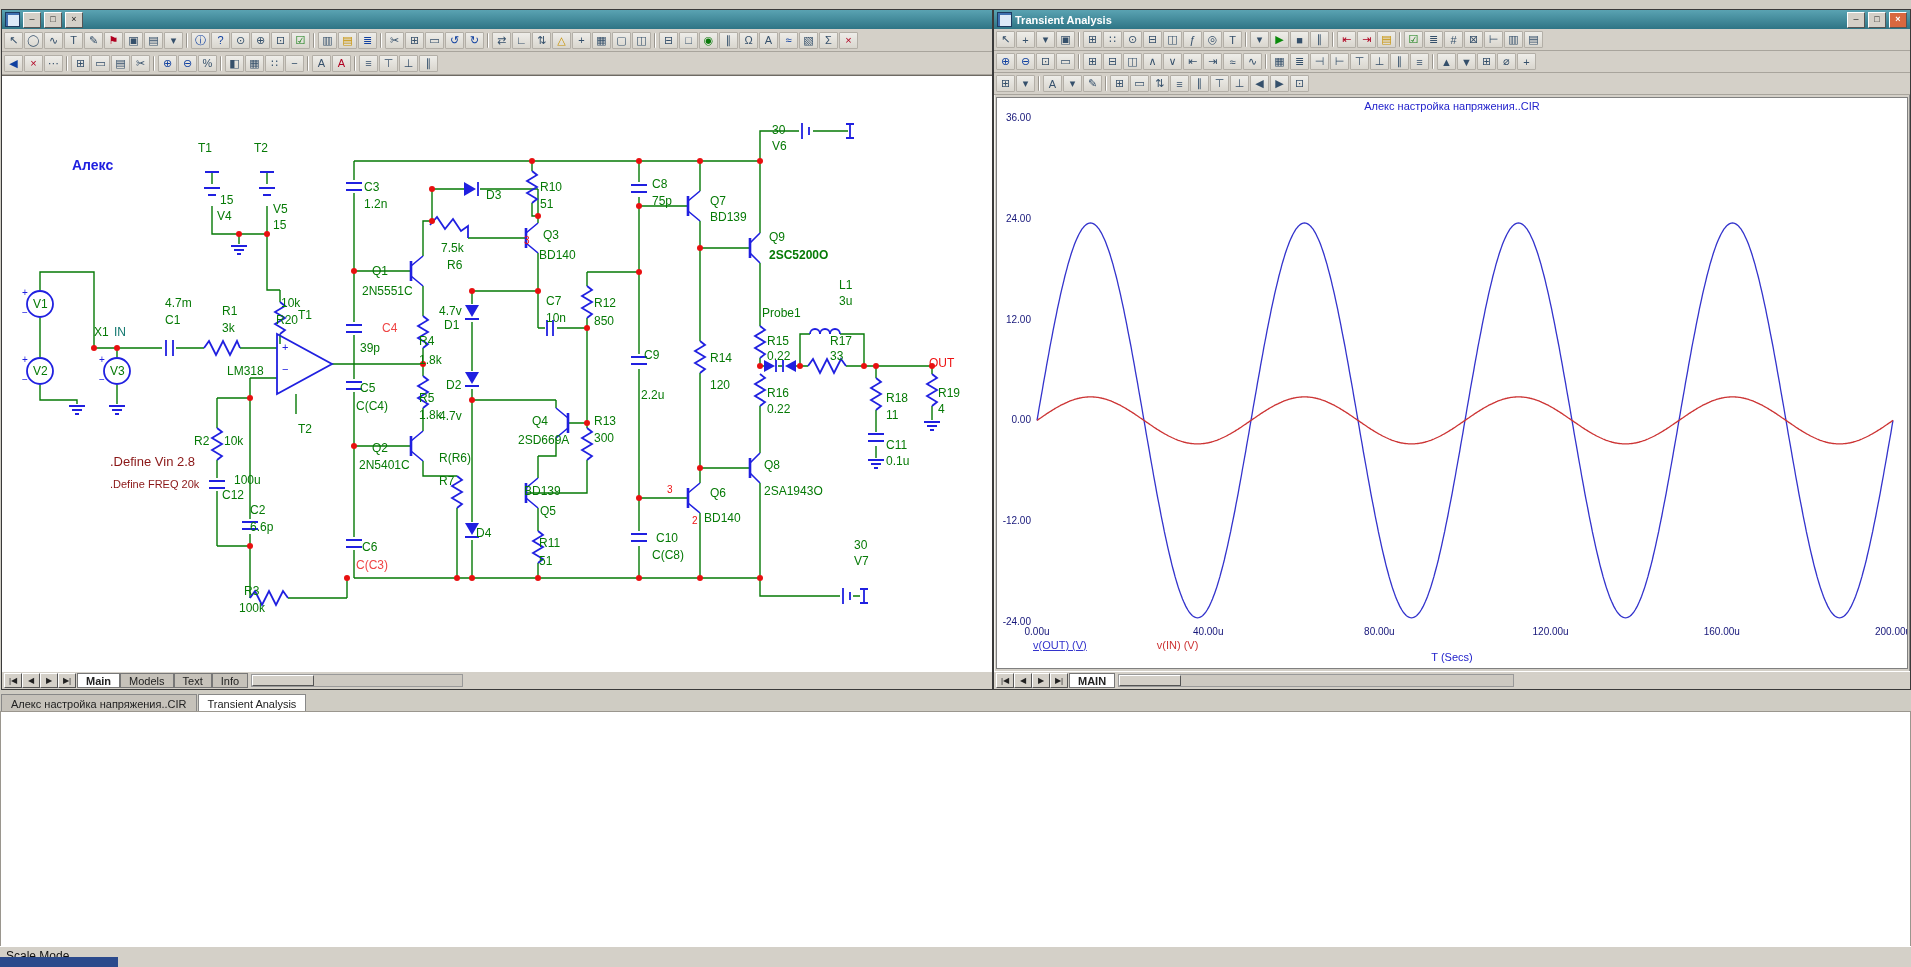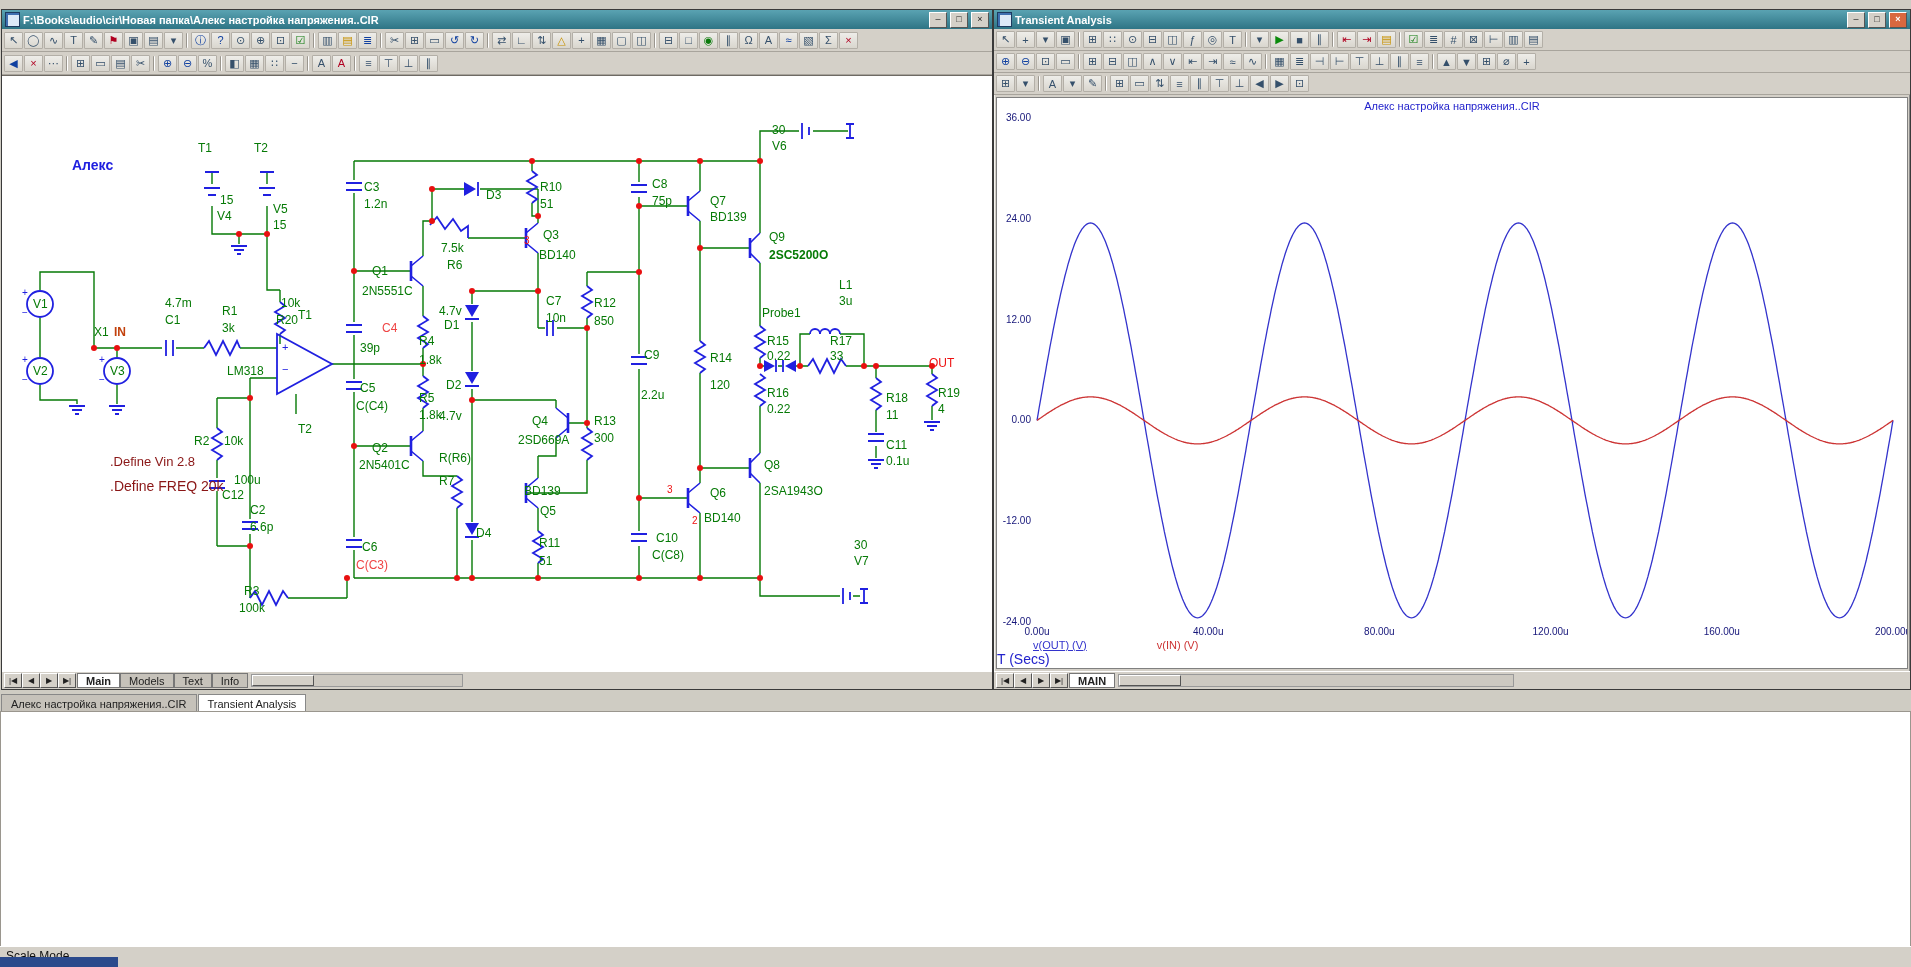--- a/index.html
+++ b/index.html
@@ -27,35 +27,34 @@
   .hscroll{width:210px;background:#cdc9c1;border:1px solid #999;display:flex;margin:2px 2px;align-items:stretch}
   .hthumb{width:60px;background:#d4d0c8;border:1px solid;border-color:#fff #555 #555 #fff}
   .tab-spacer{flex:1}
   #plot-panel{flex:1;margin:2px;background:#fff;border:1px solid #808080;position:relative;overflow:hidden}
   #plot-title{position:absolute;top:2px;left:0;right:0;text-align:center;color:#2222cc;font-size:11px}
   #wave-svg{position:absolute;left:0;top:12px}
   .ytick{position:absolute;left:0;width:34px;text-align:right;font-size:10px;color:#16167a}
   .xtick{position:absolute;width:48px;text-align:center;font-size:10px;color:#16167a;top:528px}
   #plot-legend{position:absolute;left:36px;top:541px;font-size:11px;white-space:nowrap}
   #plot-legend span{margin-right:70px}
-  #xaxis-label{position:absolute;left:0;right:0;top:553px;text-align:left;color:#2222cc;font-size:14px}
+  #xaxis-label{position:absolute;left:0;right:0;top:553px;text-align:center;color:#2222cc;font-size:11px}
   #doc-tabs{position:absolute;left:0;top:694px;width:1911px;height:17px;background:#cfccc3;display:flex;gap:1px;padding-left:1px}
   .doc-tab{height:15px;padding:1px 9px;font-size:11px;border:1px solid #888;background:#c6c2ba;color:#222;display:flex;align-items:center}
   .doc-tab.active{background:#fff}
   #empty-panel{position:absolute;left:0;top:711px;width:1909px;height:235px;background:#fff;border:1px solid #9a968e}
   #status-bar{position:absolute;left:0;top:946px;width:1911px;height:21px;background:#d4d0c8;border-top:1px solid #fff;font-size:12px;color:#111;padding:2px 0 0 6px;box-sizing:border-box}
   #taskbar-fragment{position:absolute;left:0;top:957px;width:118px;height:10px;background:#2b4a8c}
 </style>
 </head>
 <body>
 
 <div class="win" id="left-win">
   <div class="titlebar">
     <span class="win-icon"></span>
-    <span class="title-text">F:\Books\audio\cir\Новая папка\Алекс настройка напряжения..CIR</span>
     <span class="ctl">–</span>
     <span class="ctl">□</span>
     <span class="ctl">×</span>
   </div>
   <div class="toolbar tall">
       <span class="tbi">↖</span>
       <span class="tbi">◯</span>
       <span class="tbi">∿</span>
       <span class="tbi">T</span>
       <span class="tbi">✎</span>
@@ -234,40 +233,40 @@
         <span class="sch-lbl" style="left: 31px; top: 222px; color: rgb(6, 122, 6);">V1</span>
         <span class="sch-lbl" style="left: 31px; top: 289px; color: rgb(6, 122, 6);">V2</span>
         <span class="sch-lbl" style="left: 108px; top: 289px; color: rgb(6, 122, 6);">V3</span>
         <span class="sch-lbl" style="left: 20px; top: 212px; color: rgb(32, 32, 224); font-size: 10px;">+</span>
         <span class="sch-lbl" style="left: 20px; top: 232px; color: rgb(32, 32, 224); font-size: 10px;">−</span>
         <span class="sch-lbl" style="left: 20px; top: 279px; color: rgb(32, 32, 224); font-size: 10px;">+</span>
         <span class="sch-lbl" style="left: 20px; top: 299px; color: rgb(32, 32, 224); font-size: 10px;">−</span>
         <span class="sch-lbl" style="left: 97px; top: 279px; color: rgb(32, 32, 224); font-size: 10px;">+</span>
         <span class="sch-lbl" style="left: 97px; top: 299px; color: rgb(32, 32, 224); font-size: 10px;">−</span>
         <span class="sch-lbl" style="left: 92px; top: 250px; color: rgb(6, 122, 6);">X1</span>
-        <span class="sch-lbl" style="left: 112px; top: 250px; color: #c2410c; font-weight: bold;">IN</span>
+        <span class="sch-lbl" style="left: 112px; top: 250px; color: #0f766e;">IN</span>
         <span class="sch-lbl" style="left: 163px; top: 221px; color: rgb(6, 122, 6);">4.7m</span>
         <span class="sch-lbl" style="left: 163px; top: 238px; color: rgb(6, 122, 6);">C1</span>
         <span class="sch-lbl" style="left: 220px; top: 229px; color: rgb(6, 122, 6);">R1</span>
         <span class="sch-lbl" style="left: 220px; top: 246px; color: rgb(6, 122, 6);">3k</span>
         <span class="sch-lbl" style="left: 279px; top: 221px; color: rgb(6, 122, 6);">10k</span>
         <span class="sch-lbl" style="left: 274px; top: 238px; color: rgb(6, 122, 6);">R20</span>
         <span class="sch-lbl" style="left: 296px; top: 233px; color: rgb(6, 122, 6);">T1</span>
         <span class="sch-lbl" style="left: 225px; top: 289px; color: rgb(6, 122, 6);">LM318</span>
         <span class="sch-lbl" style="left: 280px; top: 266px; color: rgb(32, 32, 224); font-size: 11px;">+</span>
         <span class="sch-lbl" style="left: 280px; top: 288px; color: rgb(32, 32, 224); font-size: 11px;">−</span>
         <span class="sch-lbl" style="left: 296px; top: 347px; color: rgb(6, 122, 6);">T2</span>
         <span class="sch-lbl" style="left: 192px; top: 359px; color: rgb(6, 122, 6);">R2</span>
         <span class="sch-lbl" style="left: 222px; top: 359px; color: rgb(6, 122, 6);">10k</span>
         <span class="sch-lbl" style="left: 232px; top: 398px; color: rgb(6, 122, 6);">100u</span>
         <span class="sch-lbl" style="left: 220px; top: 413px; color: rgb(6, 122, 6);">C12</span>
         <span class="sch-lbl" style="left: 248px; top: 428px; color: rgb(6, 122, 6);">C2</span>
         <span class="sch-lbl" style="left: 248px; top: 445px; color: rgb(6, 122, 6);">6.6p</span>
         <span class="sch-lbl" style="left: 108px; top: 379px; color: rgb(138, 22, 22); font-size: 13px;">.Define Vin 2.8</span>
-        <span class="sch-lbl" style="left: 108px; top: 403px; color: rgb(138, 22, 22); font-size: 14px;">.Define FREQ 20k</span>
+        <span class="sch-lbl" style="left: 108px; top: 403px; color: rgb(138, 22, 22); font-size: 11px;">.Define FREQ 20k</span>
         <span class="sch-lbl" style="left: 242px; top: 509px; color: rgb(6, 122, 6);">R3</span>
         <span class="sch-lbl" style="left: 237px; top: 526px; color: rgb(6, 122, 6);">100k</span>
         <span class="sch-lbl" style="left: 362px; top: 105px; color: rgb(6, 122, 6);">C3</span>
         <span class="sch-lbl" style="left: 362px; top: 122px; color: rgb(6, 122, 6);">1.2n</span>
         <span class="sch-lbl" style="left: 484px; top: 113px; color: rgb(6, 122, 6);">D3</span>
         <span class="sch-lbl" style="left: 538px; top: 105px; color: rgb(6, 122, 6);">R10</span>
         <span class="sch-lbl" style="left: 538px; top: 122px; color: rgb(6, 122, 6);">51</span>
         <span class="sch-lbl" style="left: 650px; top: 102px; color: rgb(6, 122, 6);">C8</span>
         <span class="sch-lbl" style="left: 650px; top: 119px; color: rgb(6, 122, 6);">75p</span>
         <span class="sch-lbl" style="left: 708px; top: 119px; color: rgb(6, 122, 6);">Q7</span>

